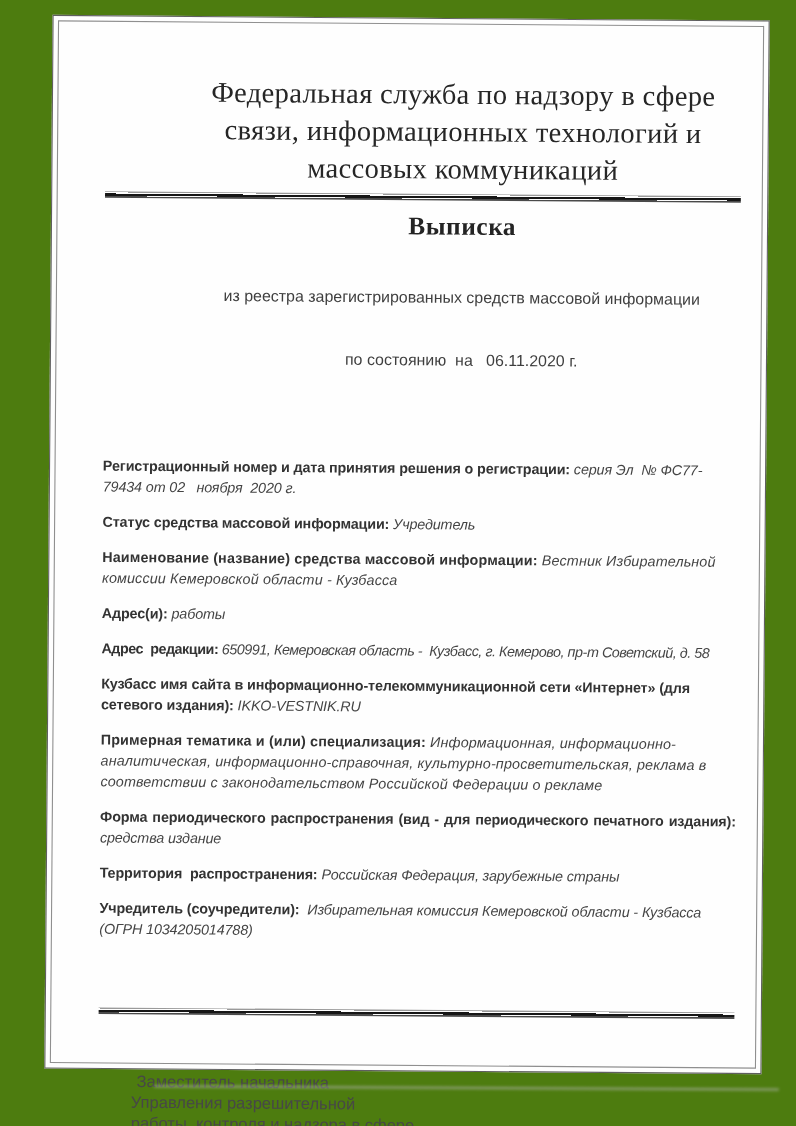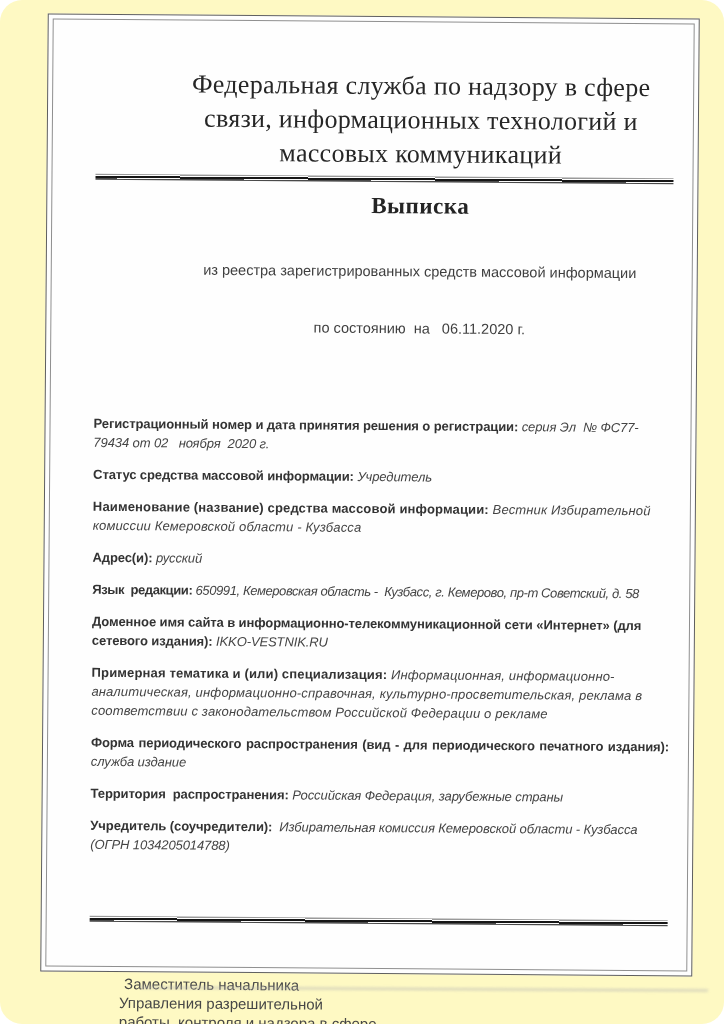--- a/index.html
+++ b/index.html
@@ -6,22 +6,21 @@
   html, body { width: 724px; height: 1024px; background: #ffffff; }
   body {
     font-family: "Liberation Sans", sans-serif;
     color: #3a3a3a;
     overflow: hidden;
     position: relative;
   }
   .page {
     position: absolute;
     inset: 0;
-    background: #fef9c3;
-    border-radius: 22px;
+    background: #4d7c0f;
   }
   
   .frame {
     position: absolute;
     left: 44px;
     top: 16px;
     width: 652px;
     height: 958px;
     border: 1.5px solid #5f5f5f;
     transform: rotate(0.45deg);
@@ -142,25 +141,25 @@
 
       <div class="doc-subtitle">
         <div>из реестра зарегистрированных средств массовой информации</div>
         <div>по состоянию  на   06.11.2020 г.</div>
       </div>
 
       <div class="fields">
         <p class="field"><span class="label">Регистрационный номер и дата принятия решения о регистрации: </span><span class="value">серия Эл  № ФС77-79434 от 02   ноября  2020 г.</span></p>
         <p class="field"><span class="label">Статус средства массовой информации: </span><span class="value">Учредитель</span></p>
         <p class="field f-loose"><span class="label">Наименование (название) средства массовой информации: </span><span class="value">Вестник Избирательной комиссии Кемеровской области - Кузбасса</span></p>
-        <p class="field"><span class="label">Адрес(и): </span><span class="value">русский</span></p>
-        <p class="field f-tight"><span class="label">Язык  редакции: </span><span class="value">650991, Кемеровская область -  Кузбасс, г. Кемерово, пр-т Советский, д. 58</span></p>
-        <p class="field"><span class="label">Доменное имя сайта в информационно-телекоммуникационной сети «Интернет» (для сетевого издания): </span><span class="value">IKKO-VESTNIK.RU</span></p>
+        <p class="field"><span class="label">Адрес(и): </span><span class="value">работы</span></p>
+        <p class="field f-tight"><span class="label">Адрес  редакции: </span><span class="value">650991, Кемеровская область -  Кузбасс, г. Кемерово, пр-т Советский, д. 58</span></p>
+        <p class="field"><span class="label">Кузбасс имя сайта в информационно-телекоммуникационной сети «Интернет» (для сетевого издания): </span><span class="value">IKKO-VESTNIK.RU</span></p>
         <p class="field f-loose"><span class="label">Примерная тематика и (или) специализация: </span><span class="value">Информационная, информационно-аналитическая, информационно-справочная, культурно-просветительская, реклама в соответствии с законодательством Российской Федерации о рекламе</span></p>
-        <p class="field f-justify"><span class="label">Форма периодического распространения (вид - для периодического печатного издания): </span><span class="value">служба издание</span></p>
+        <p class="field f-justify"><span class="label">Форма периодического распространения (вид - для периодического печатного издания): </span><span class="value">средства издание</span></p>
         <p class="field"><span class="label">Территория  распространения: </span><span class="value">Российская Федерация, зарубежные страны</span></p>
         <p class="field"><span class="label">Учредитель (соучредители):  </span><span class="value">Избирательная комиссия Кемеровской области - Кузбасса (ОГРН 1034205014788)</span></p>
       </div>
 
       <div class="rule rule-2"></div>
 
       <div class="signature">
         <div class="sig-position">
           <div>Заместитель начальника</div>
           <div>Управления разрешительной</div>

